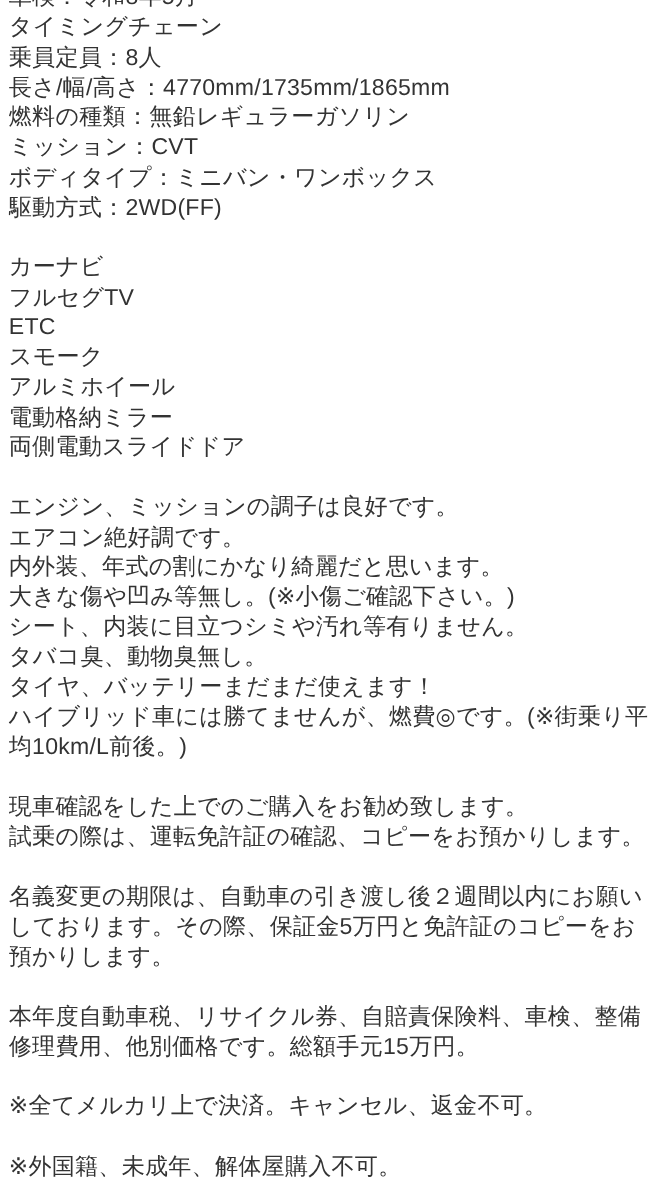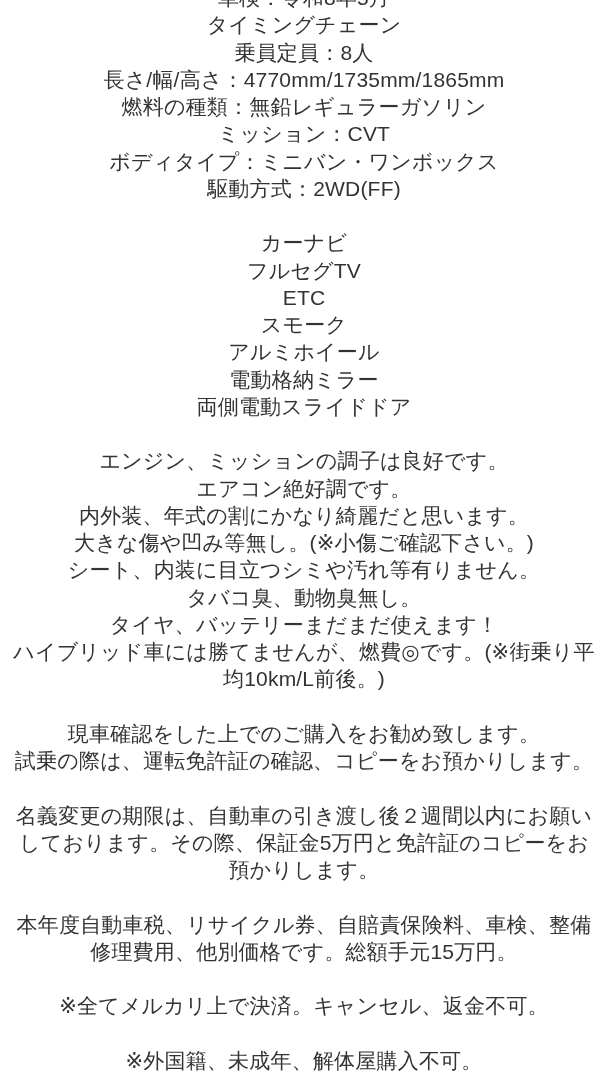--- a/index.html
+++ b/index.html
@@ -20,19 +20,18 @@
     width: 592px;
     color: #333333;
     font-size: 21px;
     line-height: 27.25px;
     letter-spacing: 0.2px;
     white-space: pre;
   }
   .line {
     min-height: 27.25px;
     overflow: hidden;
-    text-align: center;
   }
 </style>
 </head>
 <body style="background: rgb(255, 255, 255);">
 
 <div class="desc" id="item-description" style="color: rgb(51, 51, 51);"><div class="line">車検：令和8年5月</div><div class="line">タイミングチェーン</div><div class="line">乗員定員：8人</div><div class="line">長さ/幅/高さ：4770mm/1735mm/1865mm</div><div class="line">燃料の種類：無鉛レギュラーガソリン</div><div class="line">ミッション：CVT</div><div class="line">ボディタイプ：ミニバン・ワンボックス</div><div class="line">駆動方式：2WD(FF)</div><div class="line"></div><div class="line">カーナビ</div><div class="line">フルセグTV</div><div class="line">ETC</div><div class="line">スモーク</div><div class="line">アルミホイール</div><div class="line">電動格納ミラー</div><div class="line">両側電動スライドドア</div><div class="line"></div><div class="line">エンジン、ミッションの調子は良好です。</div><div class="line">エアコン絶好調です。</div><div class="line">内外装、年式の割にかなり綺麗だと思います。</div><div class="line">大きな傷や凹み等無し。(※小傷ご確認下さい。)</div><div class="line">シート、内装に目立つシミや汚れ等有りません。</div><div class="line">タバコ臭、動物臭無し。</div><div class="line">タイヤ、バッテリーまだまだ使えます！</div><div class="line">ハイブリッド車には勝てませんが、燃費◎です。(※街乗り平</div><div class="line">均10km/L前後。)</div><div class="line"></div><div class="line">現車確認をした上でのご購入をお勧め致します。</div><div class="line">試乗の際は、運転免許証の確認、コピーをお預かりします。</div><div class="line"></div><div class="line">名義変更の期限は、自動車の引き渡し後２週間以内にお願い</div><div class="line">しております。その際、保証金5万円と免許証のコピーをお</div><div class="line">預かりします。</div><div class="line"></div><div class="line">本年度自動車税、リサイクル券、自賠責保険料、車検、整備</div><div class="line">修理費用、他別価格です。総額手元15万円。</div><div class="line"></div><div class="line">※全てメルカリ上で決済。キャンセル、返金不可。</div><div class="line"></div><div class="line">※外国籍、未成年、解体屋購入不可。</div></div>
 
 </body></html>

